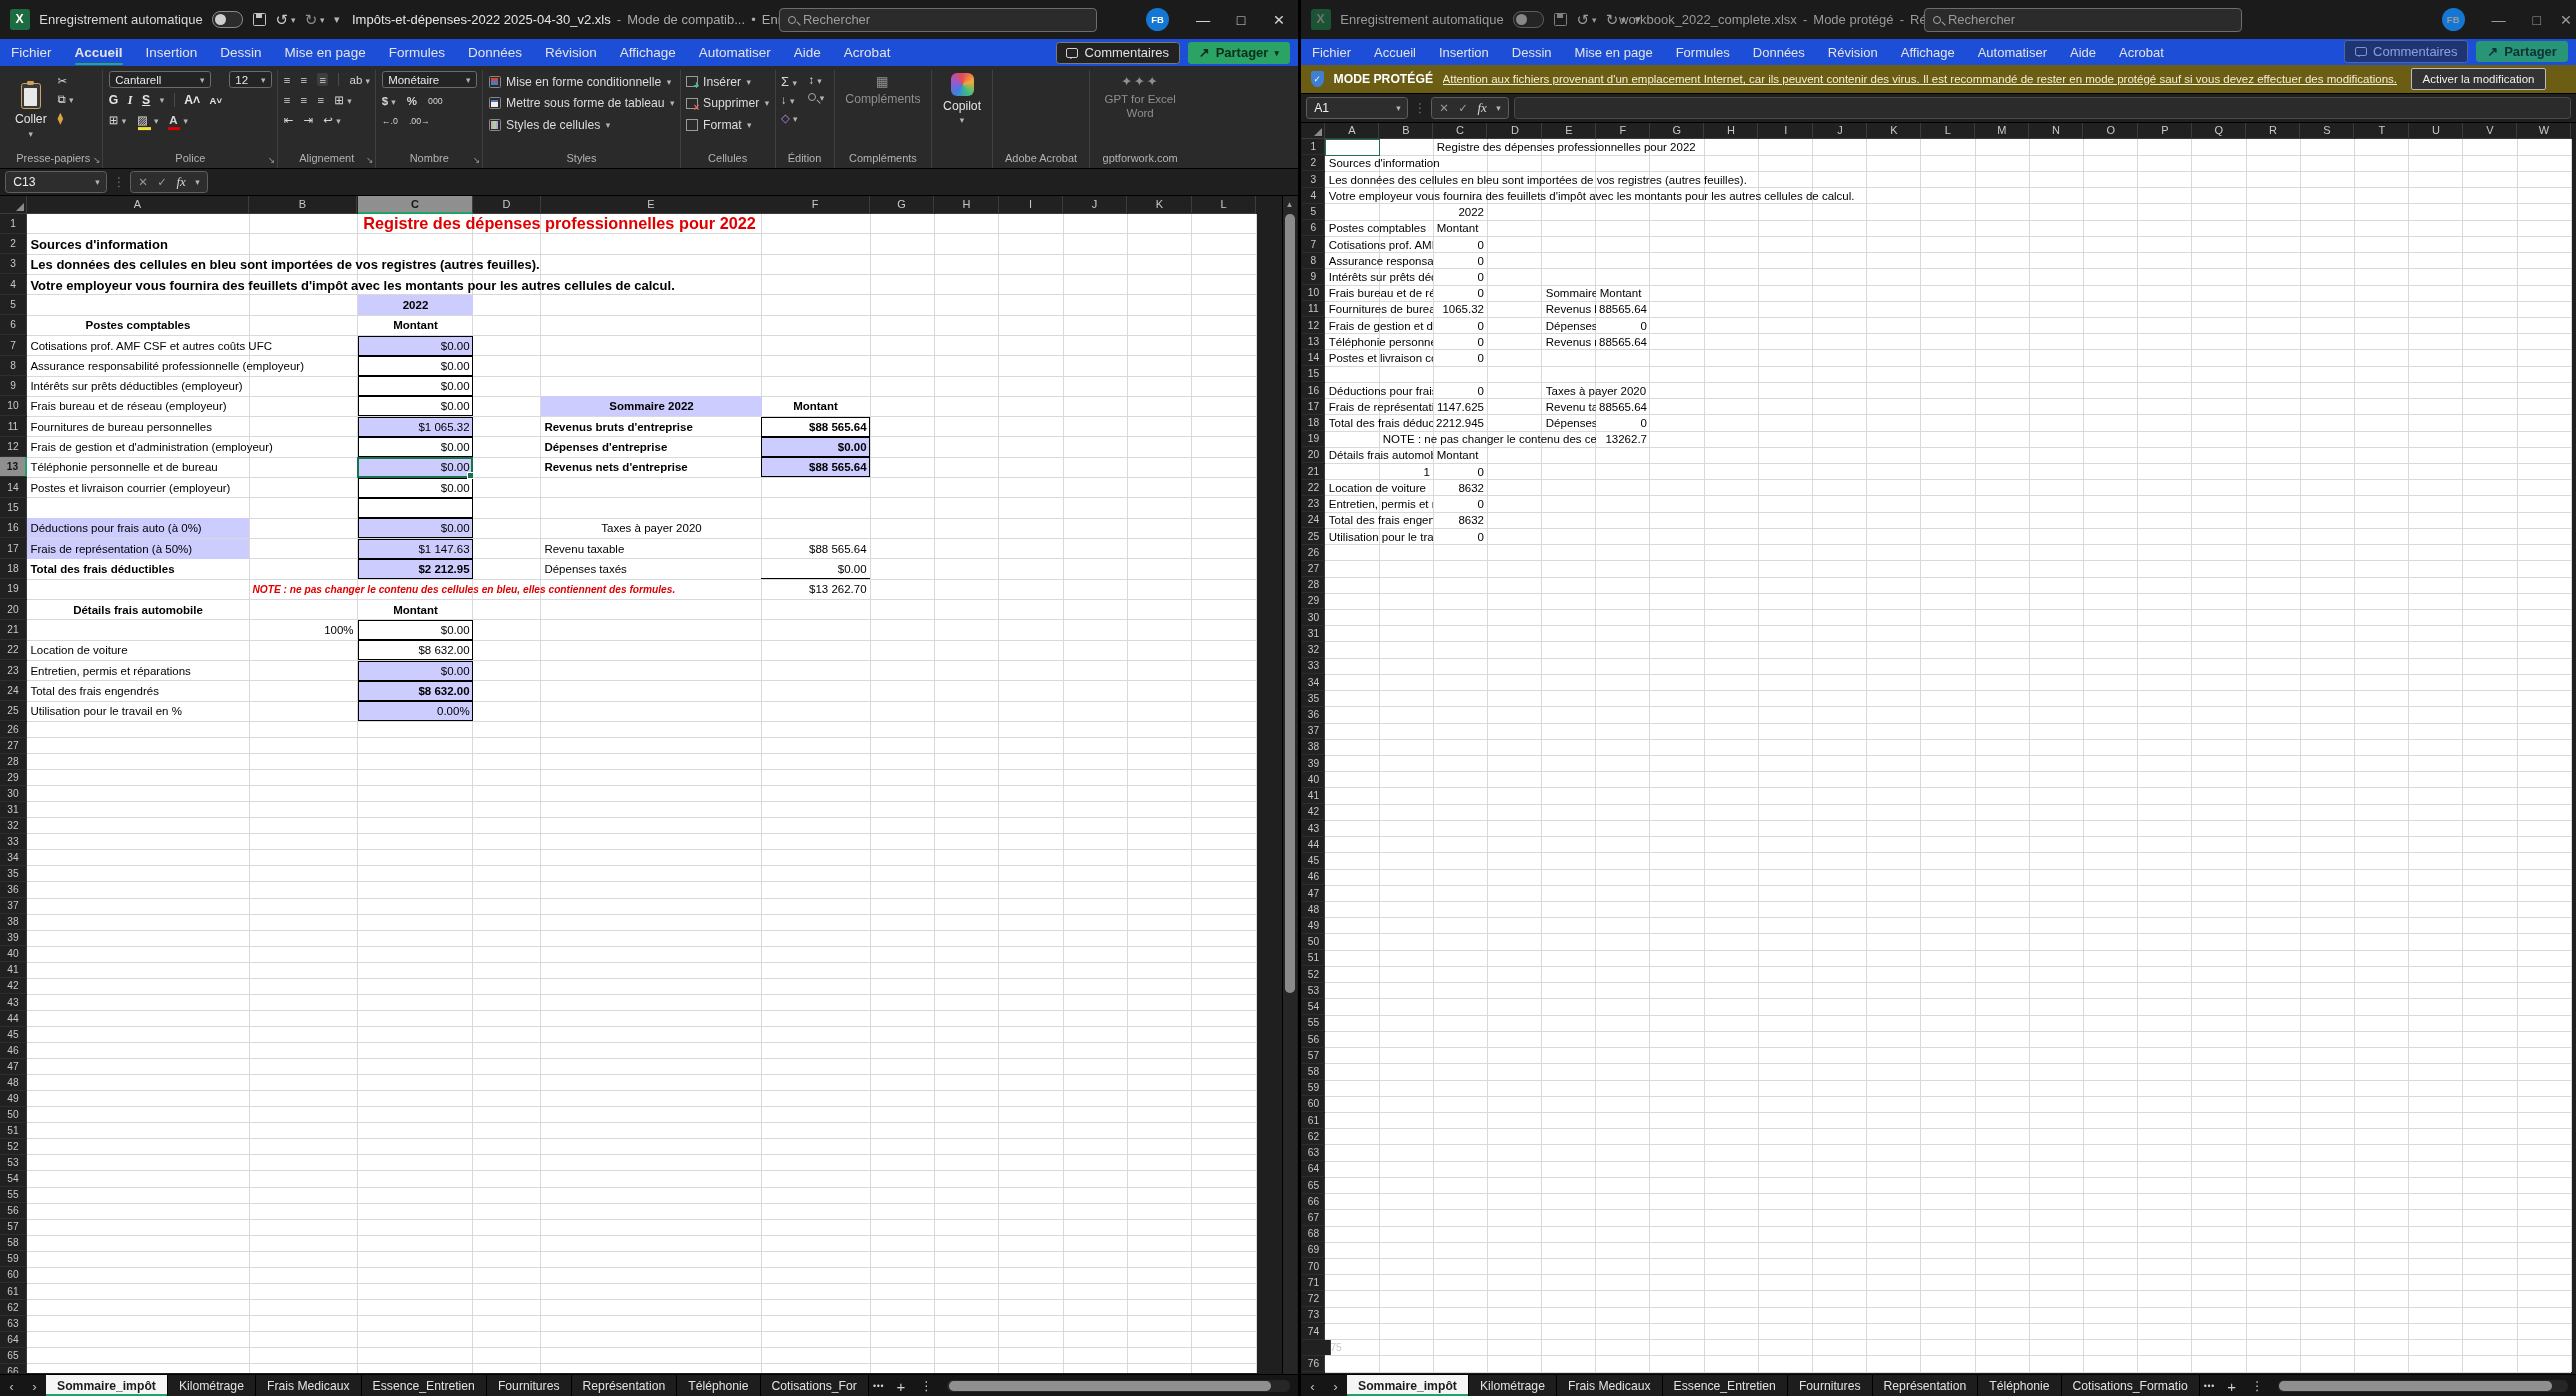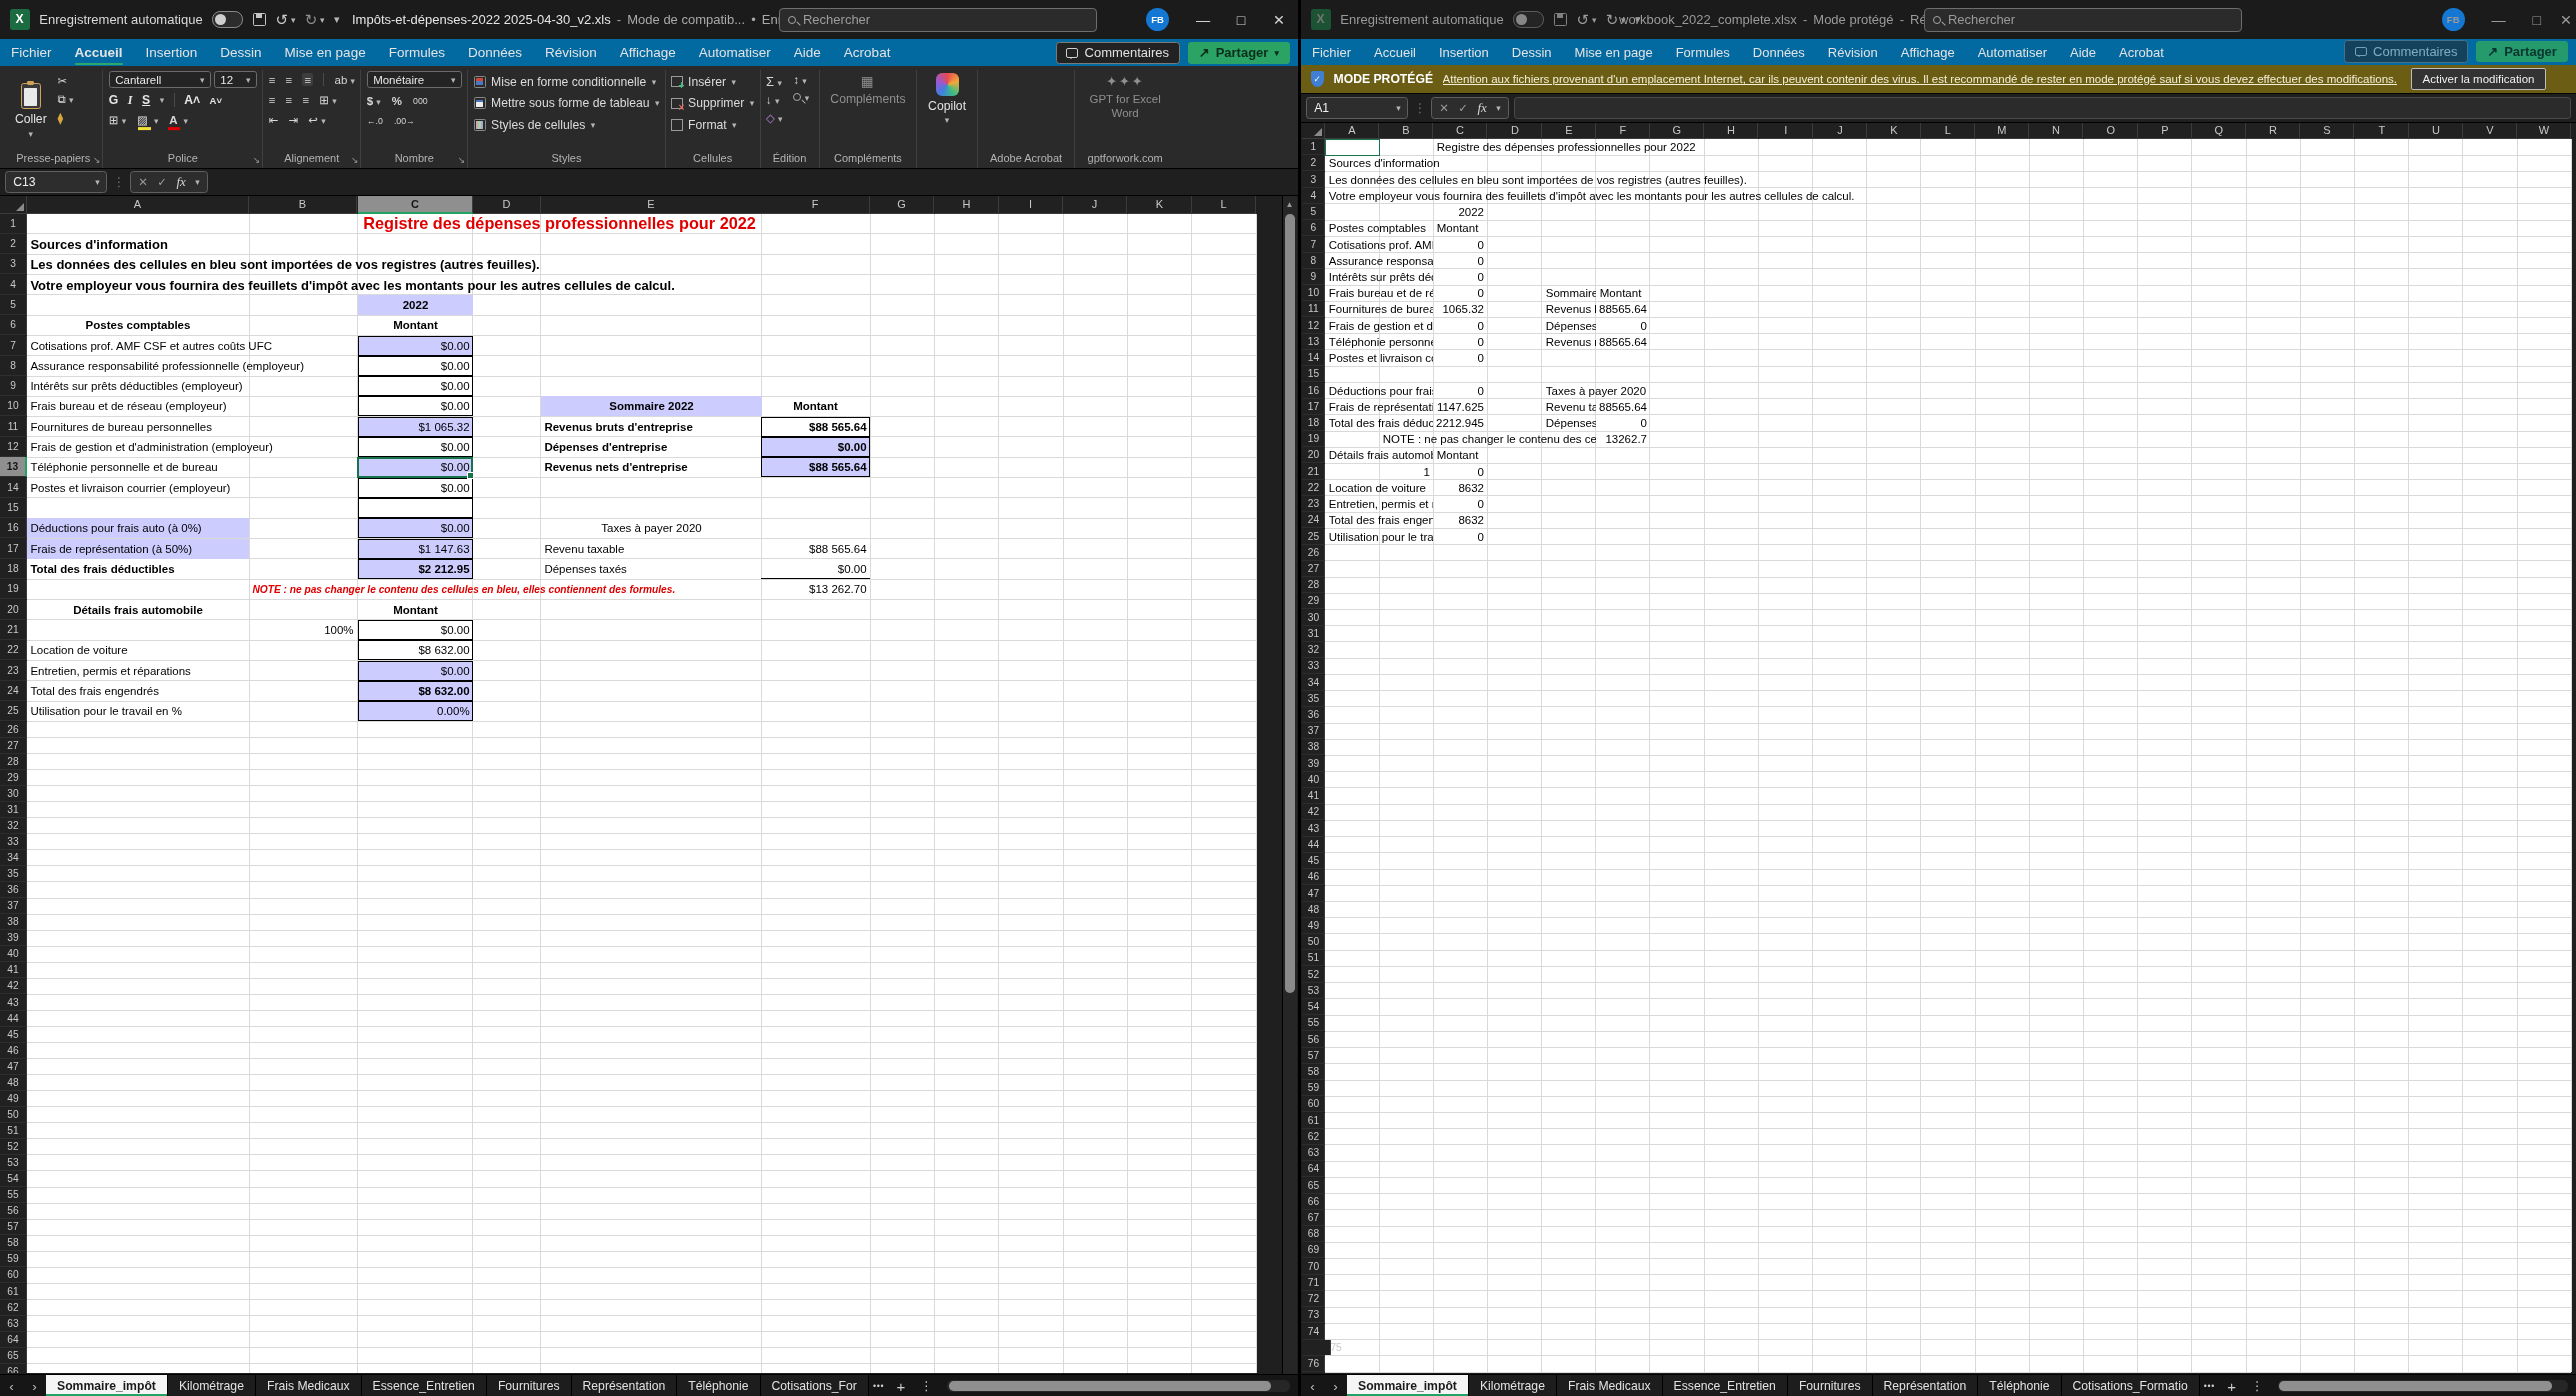--- a/index.html
+++ b/index.html
@@ -23,21 +23,21 @@
   .dim2 *{color:#9a9a9a !important}
   .searchbox{position:absolute;top:7.5px;height:24.4px;width:318px;background:#2b2b2b;border:0.7px solid #6e6e6e;border-radius:4.1px;display:flex;align-items:center;gap:6.8px;padding:0 8.1px;color:#9d9d9d;font-size:13px}
   .sb-l{left:779px}.sb-r{left:623px}
   .i-mag{width:8.1px;height:8.1px;border:1.4px solid #a7a7a7;border-radius:50%;position:relative;flex:0 0 auto}
   .i-mag::after{content:"";position:absolute;left:6.8px;top:6.8px;width:4.7px;height:1.4px;background:#a7a7a7;transform:rotate(45deg)}
   .tb-right{position:absolute;right:0;top:0;height:39px;display:flex;align-items:center}
   .avatar{width:23px;height:23px;border-radius:50%;background:#1477d4;color:#fff;font-size:9.5px;font-weight:bold;display:flex;align-items:center;justify-content:center;margin-right:15px}
   .winbtn{width:38px;height:39px;display:flex;align-items:center;justify-content:center;color:#d2d2d2;font-size:14.2px}
 
   
-  .menubar{height:27px;background:#0369a1;display:flex;align-items:flex-end;padding:0 11px;position:relative}
+  .menubar{height:27px;background:#1d4ed8;display:flex;align-items:flex-end;padding:0 11px;position:relative}
   .menu-items{display:flex;gap:23px;font-size:13.5px;color:#e3e3e3;align-items:center;height:100%}
   .menu-items .mi{height:100%;display:flex;align-items:center;position:relative;cursor:default}
   .menu-items .mi.active{font-weight:bold}
   .menu-items .mi.active::after{content:"";position:absolute;left:0;right:0;bottom:1.4px;height:2px;background:#2ca86a;border-radius:1.4px}
   .menu-right{position:absolute;right:8.1px;top:2.7px;display:flex;gap:8.1px;align-items:center}
   .btn-comments{display:flex;align-items:center;gap:6.1px;border:0.7px solid #7a7a7a;border-radius:3.4px;padding:2.7px 9.5px;color:#e0e0e0;font-size:13px;background:#222}
   .i-bubble{width:12.2px;height:9.5px;border:1.4px solid #cfcfcf;border-radius:2px;position:relative}
   .i-bubble::after{content:"";position:absolute;left:1.4px;bottom:-4.1px;border:2px solid transparent;border-top-color:#cfcfcf}
   .btn-share{display:flex;align-items:center;gap:6.1px;border-radius:3.4px;padding:3.4px 11px;background:#2aa365;color:#0c2d1b;font-size:13px;font-weight:bold}
   .dimbtn{opacity:.55}
@@ -46,21 +46,21 @@
   .ribbon{height:102px;background:#2a2a2a;display:flex;padding:4.1px 4.1px 0 4.1px;color:#dcdcdc;overflow:hidden}
   .rgroup{display:flex;flex-direction:column;border-right:0.7px solid #404040;padding:1.4px 5.4px 0 5.4px;position:relative;flex:0 0 auto}
   .glabel{margin-top:auto;height:17.6px;line-height:16.3px;text-align:center;color:#b3b3b3;font-size:11px;white-space:nowrap;padding:0 6.8px}
   .dlaunch{position:absolute;right:2px;bottom:2.7px;color:#9a9a9a;font-size:8.8px}
   .gbody{display:flex;gap:5.4px;flex:1 1 auto}
   .bigbtn{display:flex;flex-direction:column;align-items:center;justify-content:center;gap:2.7px;padding:1.4px 5.4px;font-size:12.2px;color:#e3e3e3;border-radius:2.7px}
   .i-clip{width:20.3px;height:26px;border:1.4px solid #cfa35a;border-radius:2.7px;position:relative;background:#3a3a3a}
   .i-clip::before{content:"";position:absolute;left:2.7px;top:3.4px;right:2.7px;bottom:2px;background:#e9e9e9;border-radius:0.7px}
   .i-clip::after{content:"";position:absolute;left:5.4px;top:-3.4px;width:6.8px;height:4.1px;background:#cfa35a;border-radius:1.4px}
   .minicol{display:flex;flex-direction:column;justify-content:flex-start;gap:4.7px;padding-top:2.7px;font-size:11.5px}
-  .mrow{display:flex;align-items:center;gap:3px;height:16.3px;white-space:nowrap}
+  .mrow{display:flex;align-items:center;gap:18px;height:16.3px;white-space:nowrap}
   .selbox{background:#242424;border:0.7px solid #6c6c6c;border-radius:2.7px;padding:1.4px 5.4px;font-size:11.5px;display:flex;align-items:center;gap:8.1px;color:#e8e8e8;white-space:nowrap}
   .fmt-letter{font-weight:bold;font-size:12.2px;color:#e6e6e6}
   .uline{text-decoration:underline}
   .cbar{display:inline-block;width:12.2px;height:3.4px;margin-left:-9.5px;transform:translateY(6.1px)}
   .ico{font-size:11.5px;color:#d6d6d6}
   .stylebtn{display:flex;align-items:center;gap:5.4px;height:20.3px;font-size:12.2px;white-space:nowrap}
   .sicon{width:12.2px;height:12.2px;border:0.7px solid #888;border-radius:1.4px;position:relative;flex:0 0 auto}
   .sicon.red::after{content:"";position:absolute;inset:1.4px;background:linear-gradient(180deg,#d14836 50%,#4a78c2 50%)}
   .sicon.tbl::after{content:"";position:absolute;inset:1.4px;background:linear-gradient(180deg,#4a78c2 30%,#eee 30%)}
   .sicon.cst::after{content:"";position:absolute;inset:1.4px;background:linear-gradient(90deg,#caa 33%,#aca 33%,#aca 66%,#aac 66%)}

